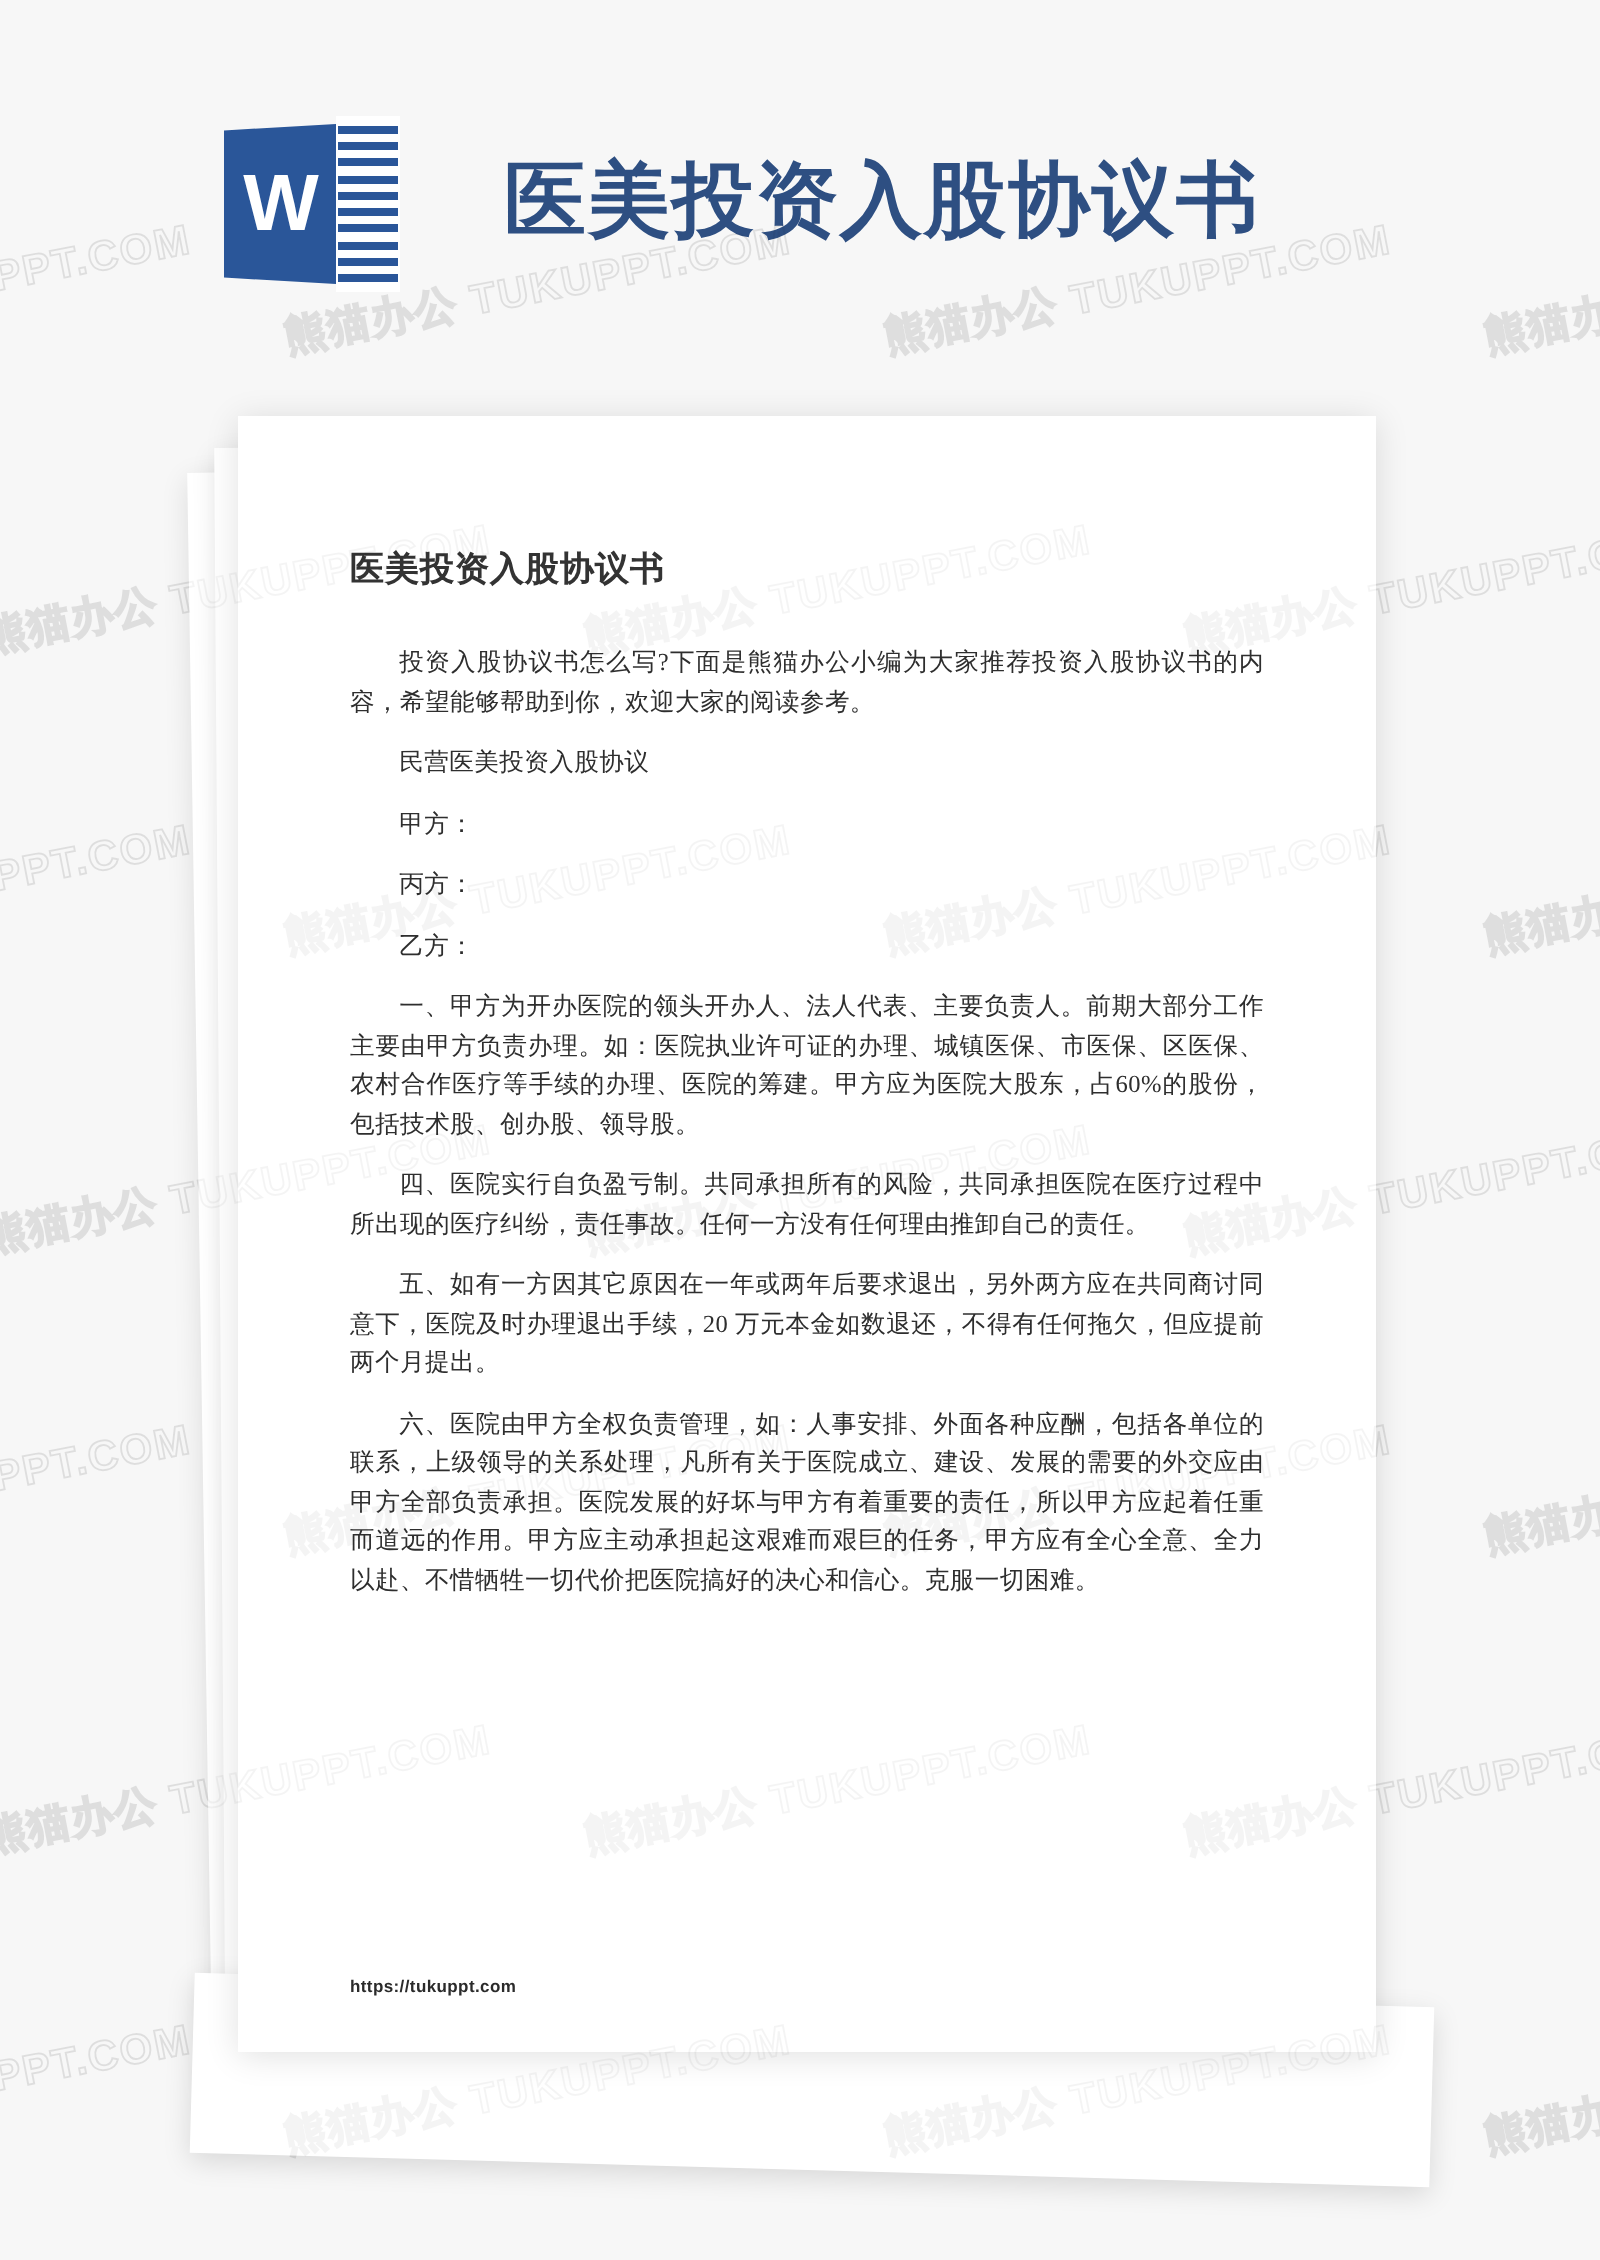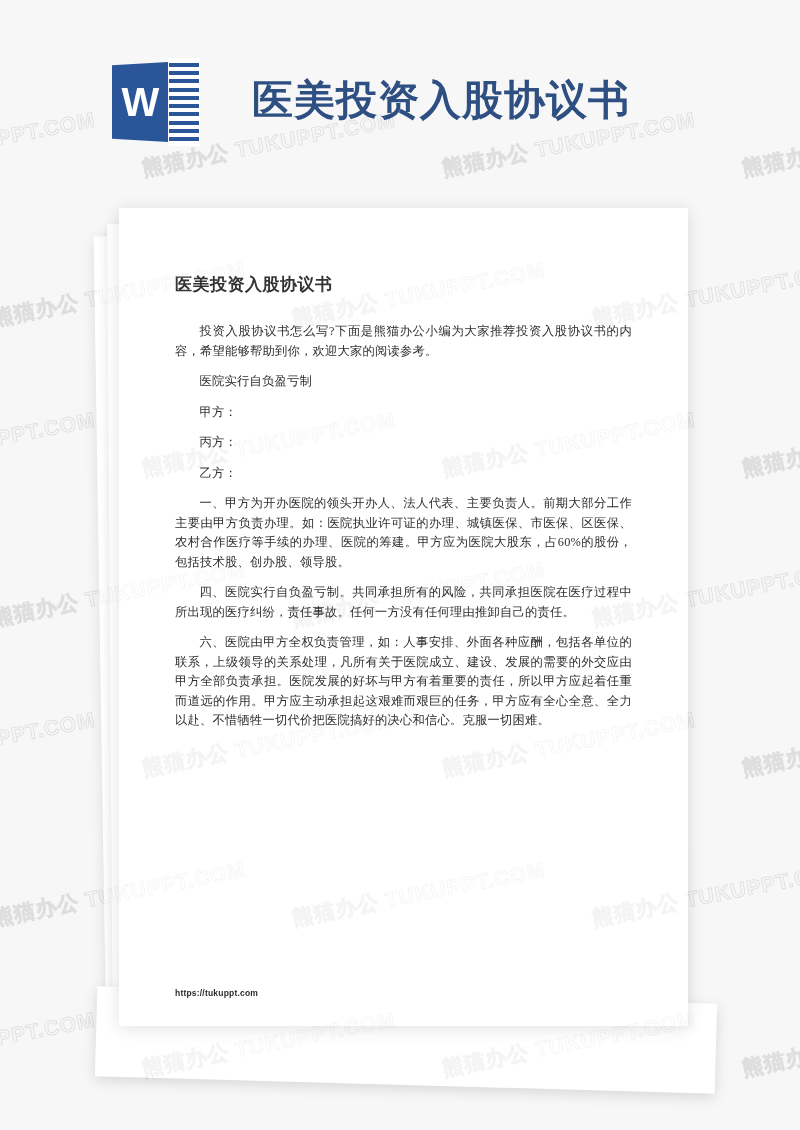--- a/index.html
+++ b/index.html
@@ -265,26 +265,27 @@
   <div class="sheet sheet-back2"></div>
   <div class="sheet sheet-back1"></div>
   <div class="sheet sheet-bottom"></div>
   <div class="sheet sheet-main"></div>
 </div>
 
 <div class="doc-inner">
   <div class="doc-h1">医美投资入股协议书</div>
   <div id="doc-paragraphs">
       <div class="p">投资入股协议书怎么写?下面是熊猫办公小编为大家推荐投资入股协议书的内容，希望能够帮助到你，欢迎大家的阅读参考。</div>
-      <div class="p">医院实行自负盈亏制</div>
+      <div class="p">民营医美投资入股协议</div>
       <div class="p">甲方：</div>
       <div class="p">丙方：</div>
       <div class="p">乙方：</div>
       <div class="p">一、甲方为开办医院的领头开办人、法人代表、主要负责人。前期大部分工作主要由甲方负责办理。如：医院执业许可证的办理、城镇医保、市医保、区医保、农村合作医疗等手续的办理、医院的筹建。甲方应为医院大股东，占60%的股份，包括技术股、创办股、领导股。</div>
       <div class="p">四、医院实行自负盈亏制。共同承担所有的风险，共同承担医院在医疗过程中所出现的医疗纠纷，责任事故。任何一方没有任何理由推卸自己的责任。</div>
+      <div class="p">五、如有一方因其它原因在一年或两年后要求退出，另外两方应在共同商讨同意下，医院及时办理退出手续，20 万元本金如数退还，不得有任何拖欠，但应提前两个月提出。</div>
       <div class="p">六、医院由甲方全权负责管理，如：人事安排、外面各种应酬，包括各单位的联系，上级领导的关系处理，凡所有关于医院成立、建设、发展的需要的外交应由甲方全部负责承担。医院发展的好坏与甲方有着重要的责任，所以甲方应起着任重而道远的作用。甲方应主动承担起这艰难而艰巨的任务，甲方应有全心全意、全力以赴、不惜牺牲一切代价把医院搞好的决心和信心。克服一切困难。</div>
     </div>
   <div class="url">https://tukuppt.com</div>
 </div>
 
 <div class="wm-over" id="wm-fg">
     <span class="wm" style="left: -160px; top: 130px;">熊猫办公 TUKUPPT.COM</span>
     <span class="wm" style="left: 140px; top: 130px;">熊猫办公 TUKUPPT.COM</span>
     <span class="wm" style="left: 440px; top: 130px;">熊猫办公 TUKUPPT.COM</span>
     <span class="wm" style="left: 740px; top: 130px;">熊猫办公 TUKUPPT.COM</span>

